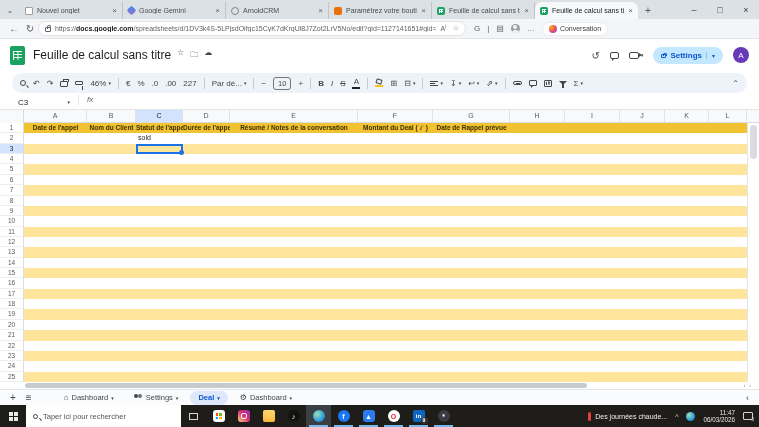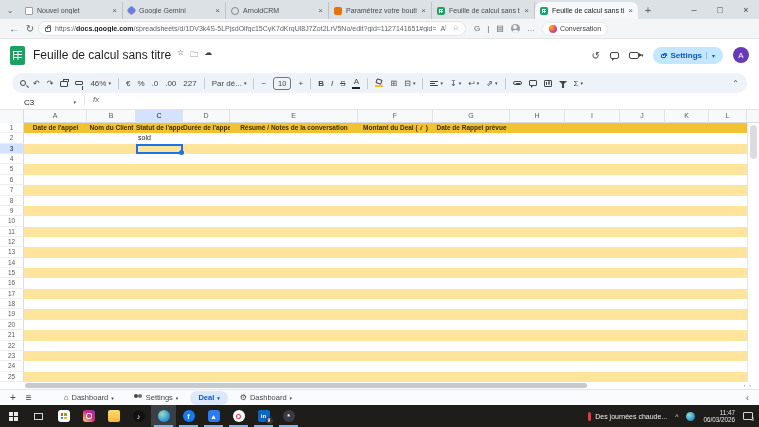--- a/index.html
+++ b/index.html
@@ -108,21 +108,21 @@
   .i-link::after { content:""; position:absolute; left:2px; top:1px; width:4px; height:0; border-top:1px solid #444746; }
   .i-comment { width:8px; height:6px; border:1px solid #444746; border-radius:1px; position:relative; }
   .i-comment::after { content:""; position:absolute; left:1px; bottom:-3px; border-top:3px solid #444746; border-right:3px solid #0000; }
   .i-chart { width:8px; height:7px; border:1px solid #444746; border-radius:1px; position:relative; }
   .i-chart::after { content:""; position:absolute; left:1px; bottom:1px; width:1.5px; height:3px; background:#444746;
     box-shadow:2.5px 0 #444746, 2.5px -1px #444746, 5px 1px #444746; }
   .i-filter { width:0; height:0; border-left:4px solid #0000; border-right:4px solid #0000; border-top:4px solid #444746; position:relative; }
   .i-filter::after { content:""; position:absolute; left:-1px; top:-1px; width:2px; height:4px; background:#444746; }
 
   
-  .formulabar { height:15px; display:flex; border-bottom:1px solid #e3e5e8; padding-left:24px; flex:0 0 auto; }
+  .formulabar { height:15px; display:flex; border-bottom:1px solid #e3e5e8; padding-left:18px; flex:0 0 auto; }
   .namebox { width:52px; display:flex; align-items:center; justify-content:space-between; font-size:8px; color:#202124; }
   .namebox .drop { font-size:5px; color:#444746; }
   .fxsep { width:1px; height:10px; background:#e3e5e8; margin:0 8px; }
   .fx { font-size:8px; font-style:italic; color:#5f6368; }
 
   
   .gridwrap { position:relative; height:272px; flex:0 0 auto; overflow:hidden; }
   .colheads { display:flex; height:13px; background:#f8f9fa; border-bottom:1px solid #d9dce0; }
   .cornerbox { width:24px; height:13px; border-right:1px solid #d9dce0; background:#f8f9fa; flex:0 0 auto; }
   .colhead { border-right:1px solid #e1e3e6; font-size:7px; color:#575b5f; text-align:center; line-height:12px; flex:0 0 auto; }
@@ -916,20 +916,24 @@
 
   <div class="taskbar">
     <div class="startbtn">
         <span class="winlogo">
           <i></i>
           <i></i>
           <i></i>
           <i></i>
         </span>
       </div>
+    <div class="tsearchbox">
+      <span class="mag"></span>
+      <span>Taper ici pour rechercher</span>
+    </div>
     <div class="tbicons">
         <div class="tbi">
           <div class="appic k-taskview">
             <i></i>
           </div>
         </div>
         <div class="tbi">
           <div class="appic k-store">
             <i>
               <b></b>

